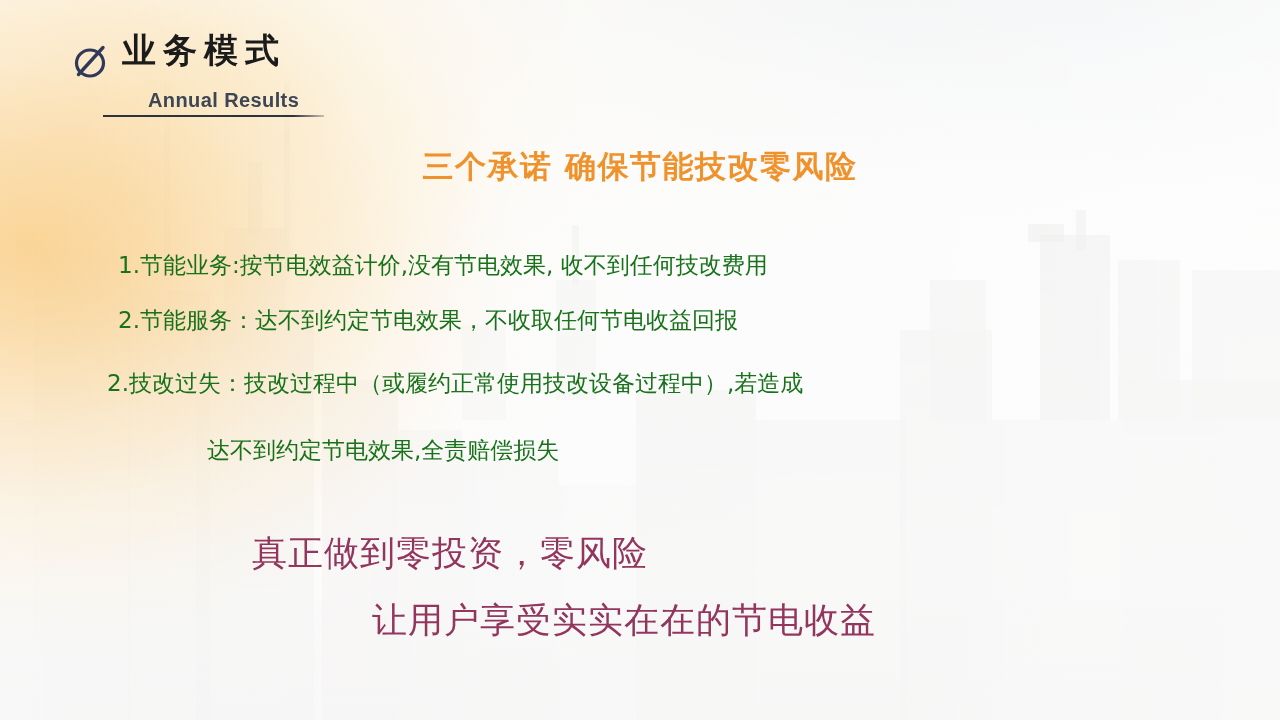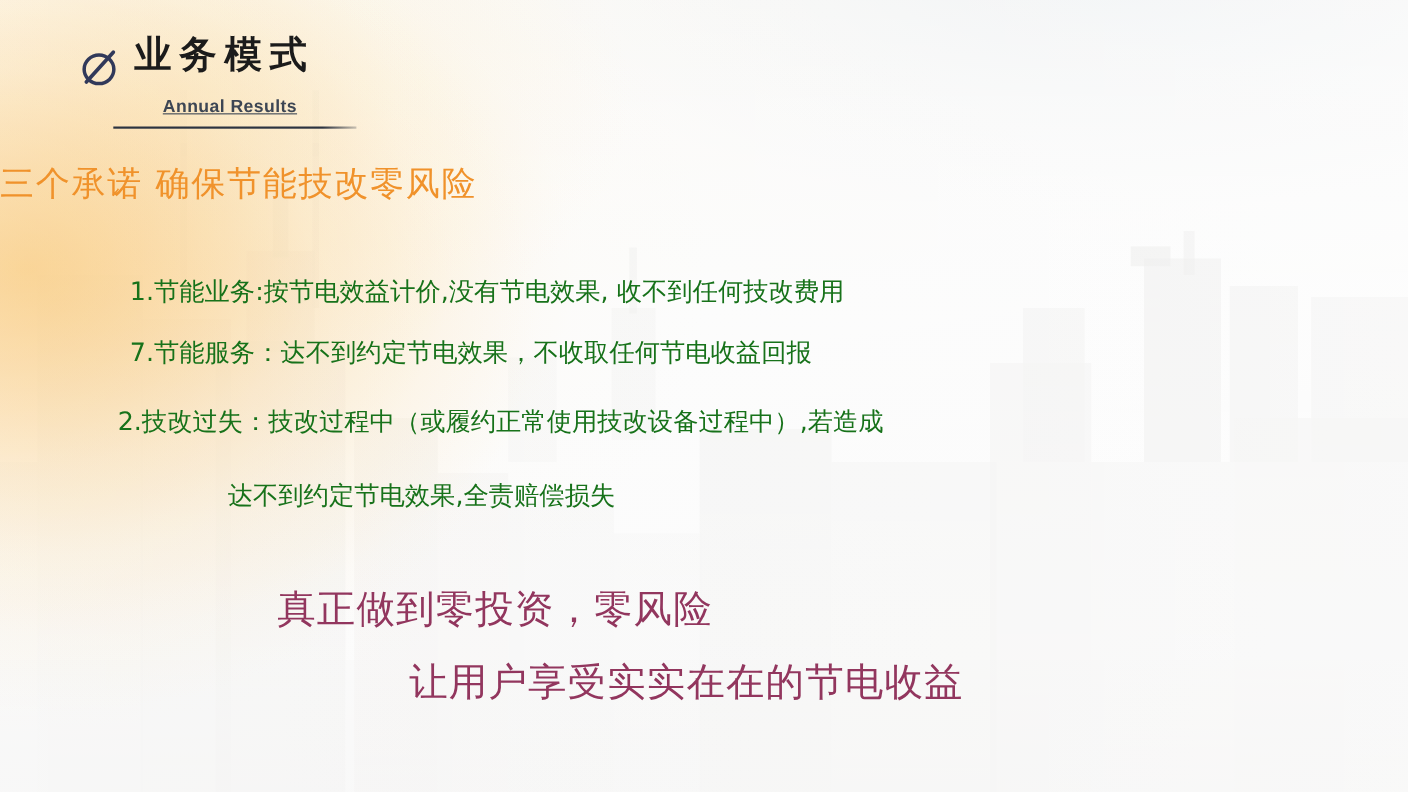--- a/index.html
+++ b/index.html
@@ -138,26 +138,25 @@
     letter-spacing: 7px;
     color: #1b1b1b;
     line-height: 1;
     white-space: nowrap;
     font-family: "DejaVu Sans", "Liberation Sans", sans-serif;
   }
 
   .hdr-sub {
     position: absolute;
     left: 148px; top: 89px;
-    font-size: 16px;
+    font-size: 20px;
     font-weight: 600;
     letter-spacing: 0.4px;
     color: #3d4654;
     white-space: nowrap;
-    text-decoration: underline;
   }
 
   .hdr-rule {
     position: absolute;
     left: 103px; top: 115px;
     width: 221px; height: 2px;
     background: linear-gradient(to right, #2c3340 0%, #2c3340 86%, rgba(44,51,64,0.25) 100%);
   }
 
   
@@ -183,22 +182,23 @@
     color: #4a4a4a;
     margin-left: 3px;
     letter-spacing: 0px;
     font-family: "DejaVu Sans", "Liberation Sans", sans-serif;
   }
 
   
   .slide-title {
     position: absolute;
     left: 0; right: 0; top: 146px;
+    text-align: center;
     font-size: 31px;
-    font-weight: normal;
+    font-weight: bold;
     color: #F0922B;
     letter-spacing: 1.5px;
     font-family: "DejaVu Sans", "Liberation Sans", sans-serif;
   }
 
   .body-list { position: absolute; left: 0; top: 0; width: 1280px; }
 
   .body-line {
     position: absolute;
     font-size: 23px;
@@ -287,21 +287,21 @@
     <div class="hdr-sub">Annual Results</div>
 
     <div class="hdr-rule"></div>
   </div>
 
 
   <div class="slide-title">三个承诺  确保节能技改零风险</div>
 
   <div class="body-list">
     <div class="body-line bl-1">1.节能业务:按节电效益计价,没有节电效果, 收不到任何技改费用</div>
-    <div class="body-line bl-2">7.节能服务：达不到约定节电效果，不收取任何节电收益回报</div>
+    <div class="body-line bl-2">2.节能服务：达不到约定节电效果，不收取任何节电收益回报</div>
     <div class="body-line bl-3">2.技改过失：技改过程中（或履约正常使用技改设备过程中）,若造成</div>
     <div class="body-line bl-4">达不到约定节电效果,全责赔偿损失</div>
   </div>
 
   <div>
     <div class="footer-line fl-1">真正做到零投资，零风险</div>
     <div class="footer-line fl-2">让用户享受实实在在的节电收益</div>
   </div>
 
 </div>

